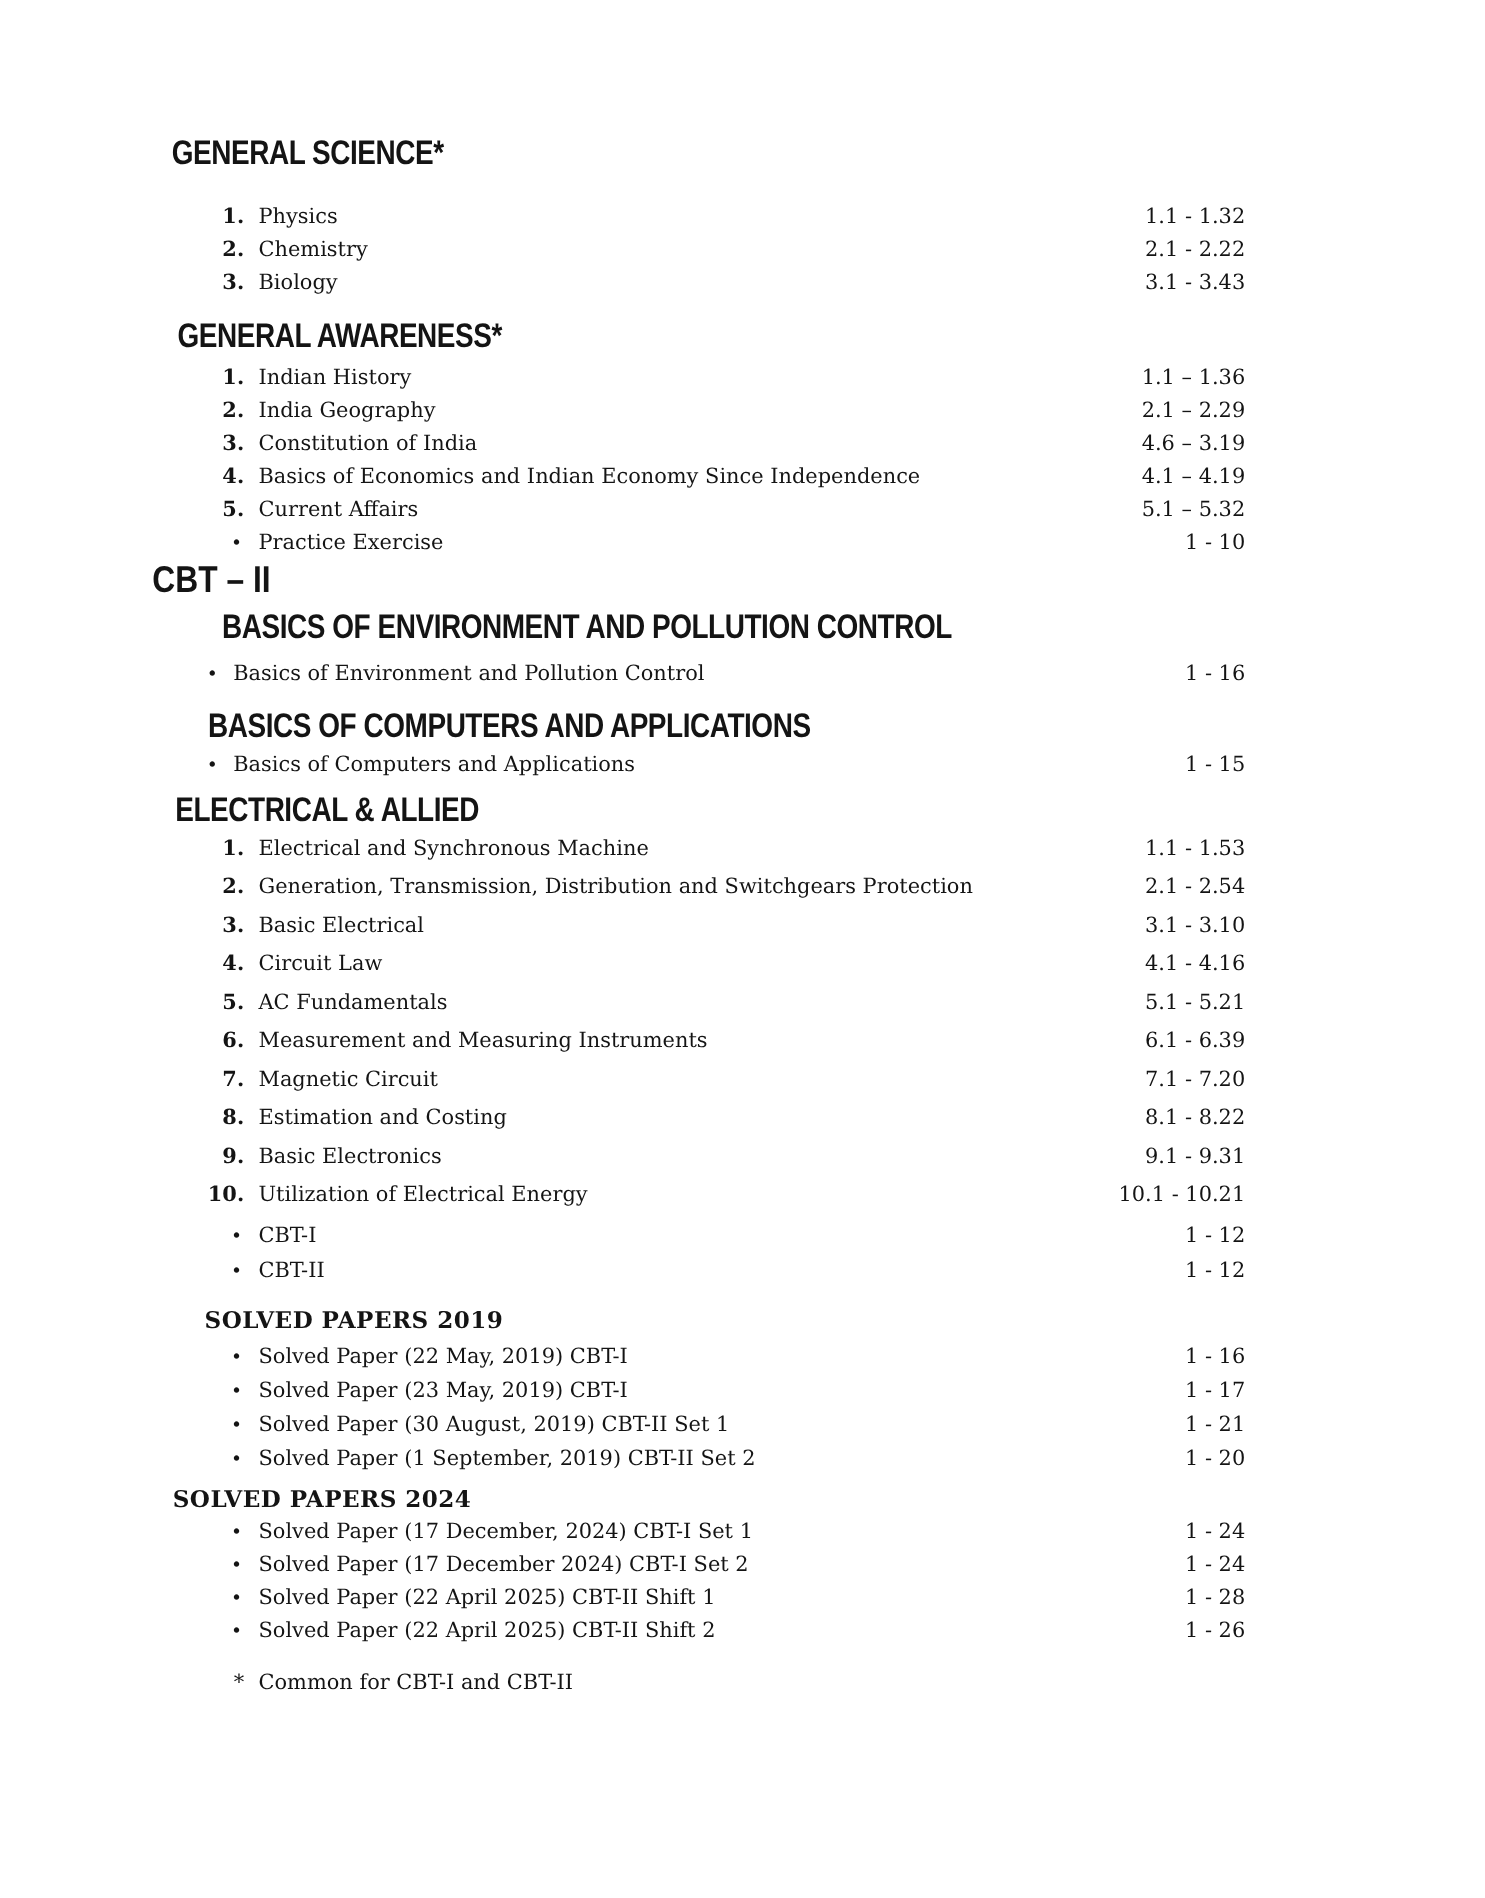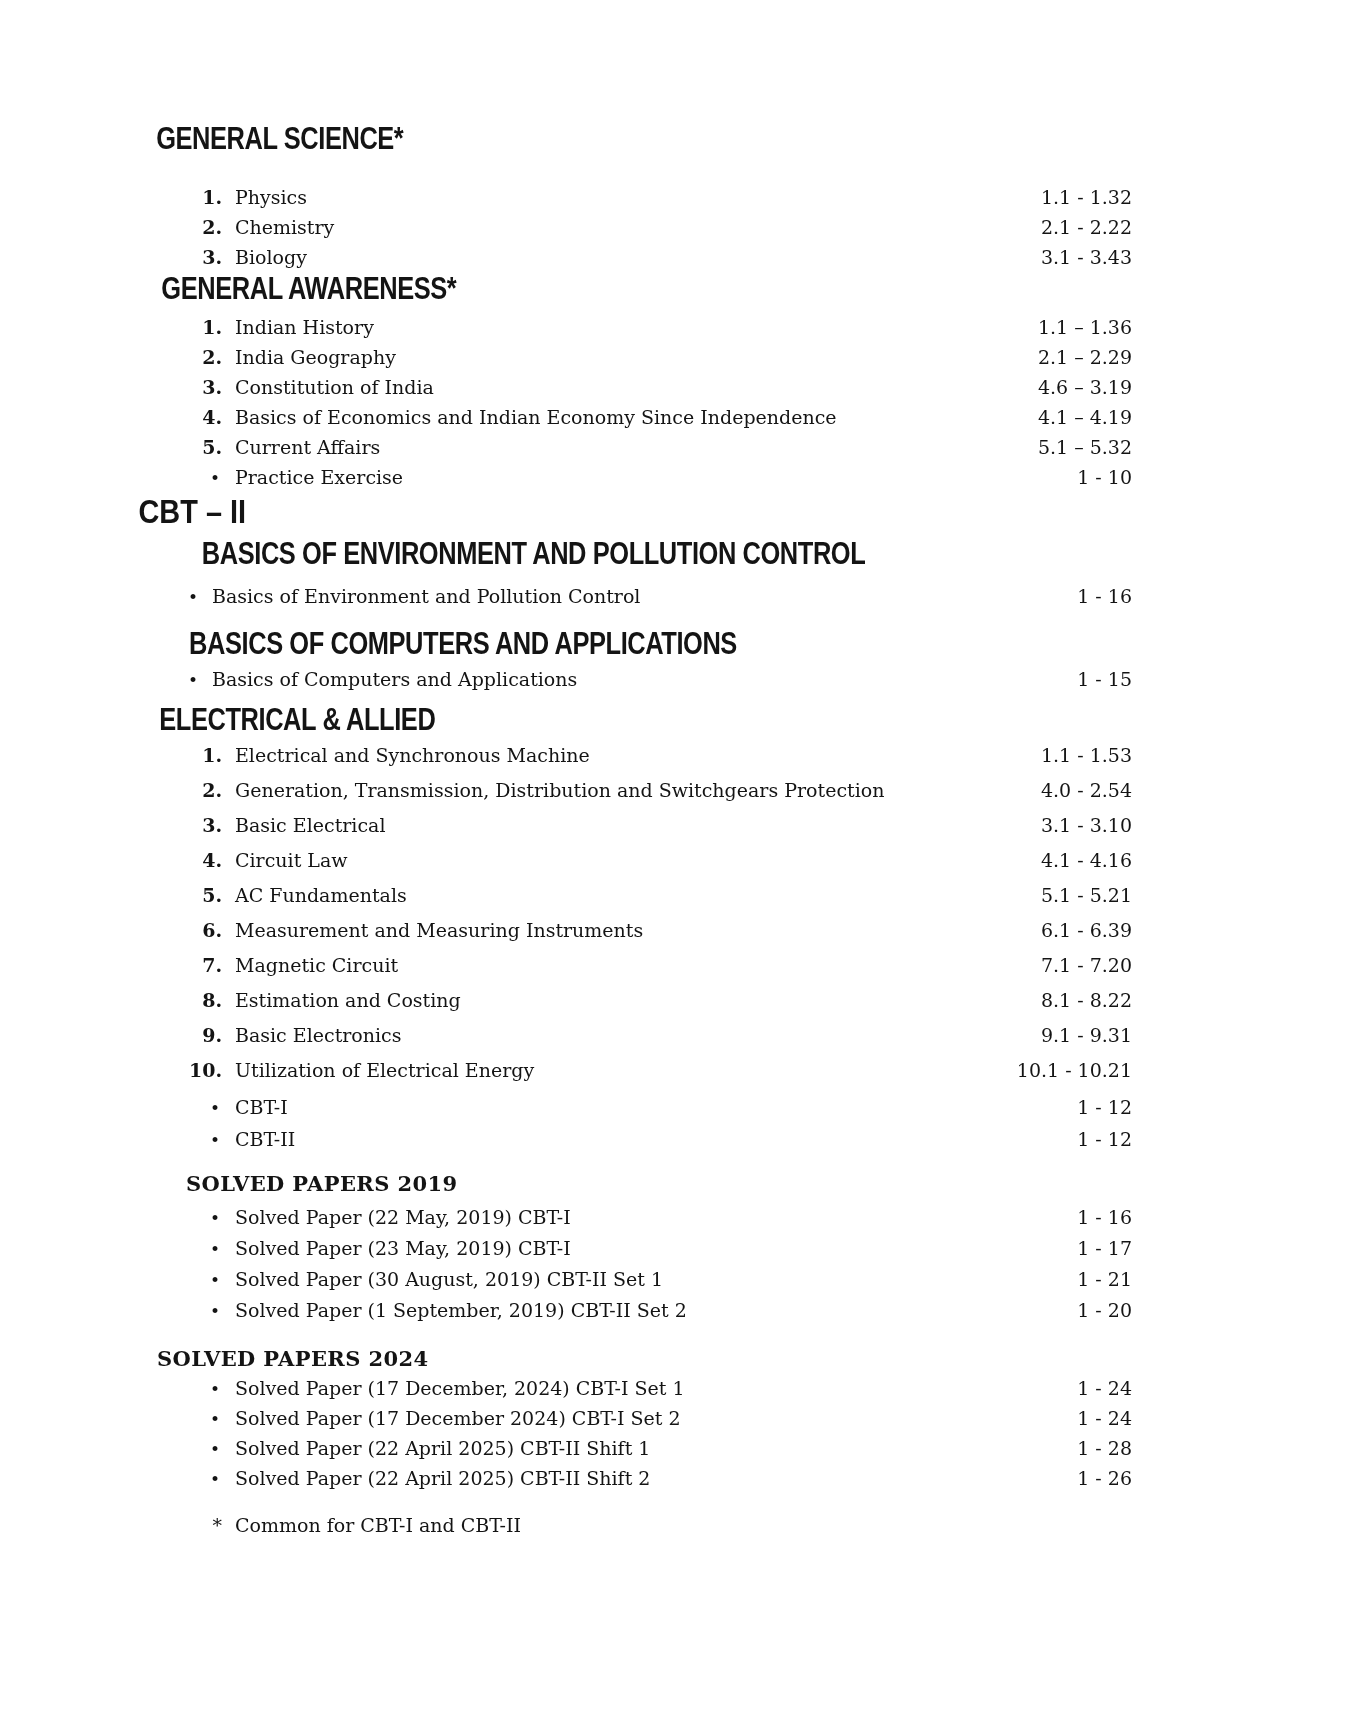--- a/index.html
+++ b/index.html
@@ -25,34 +25,34 @@
   }
   .h-sans .cond{
     display:inline-block;
     transform:scaleX(0.82);
     transform-origin:center;
     letter-spacing:-0.5px;
   }
   #h-cbt2{font-size:34px;line-height:36px;}
   #h-cbt2 .cond{transform:scaleX(0.85);letter-spacing:0;}
   #h-gs{margin-top:122px;}
-  #h-ga{margin-top:0;}
+  #h-ga{margin-top:16px;}
   #h-env{margin-top:8px;}
   #h-comp{margin-top:15px;}
   #h-elec{margin-top:8px;}
   
   .h-serif{
     font-weight:bold;
     font-size:21px;line-height:26px;
     letter-spacing:0.4px;
     margin-left:29px;
   }
   #h-pp{margin-top:22px;}
   #h-s19{margin-top:15px;}
-  #h-s24{margin-top:20px;margin-left:0;}
+  #h-s24{margin-top:8px;margin-left:0;}
   
   .list{font-size:19px;}
   .row{display:flex;align-items:baseline;line-height:30px;}
   .num{
     flex:0 0 78px;box-sizing:border-box;
     padding-right:13px;text-align:right;
     font-weight:bold;
   }
   .num.bullet{font-weight:normal;padding-right:15px;font-size:17px;}
   .num.short{flex:0 0 55px;padding-right:14px;font-weight:normal;font-size:17px;}
@@ -181,21 +181,21 @@
     <div class="row">
       <span class="num">1.</span>
       <span class="title">Electrical and Synchronous Machine</span>
       <span class="sp"></span>
       <span class="pages">1.1 - 1.53</span>
     </div>
     <div class="row">
       <span class="num">2.</span>
       <span class="title">Generation, Transmission, Distribution and Switchgears Protection</span>
       <span class="sp"></span>
-      <span class="pages">4.0 - 2.54</span>
+      <span class="pages">2.1 - 2.54</span>
     </div>
     <div class="row">
       <span class="num">3.</span>
       <span class="title">Basic Electrical</span>
       <span class="sp"></span>
       <span class="pages">3.1 - 3.10</span>
     </div>
     <div class="row">
       <span class="num">4.</span>
       <span class="title">Circuit Law</span>

